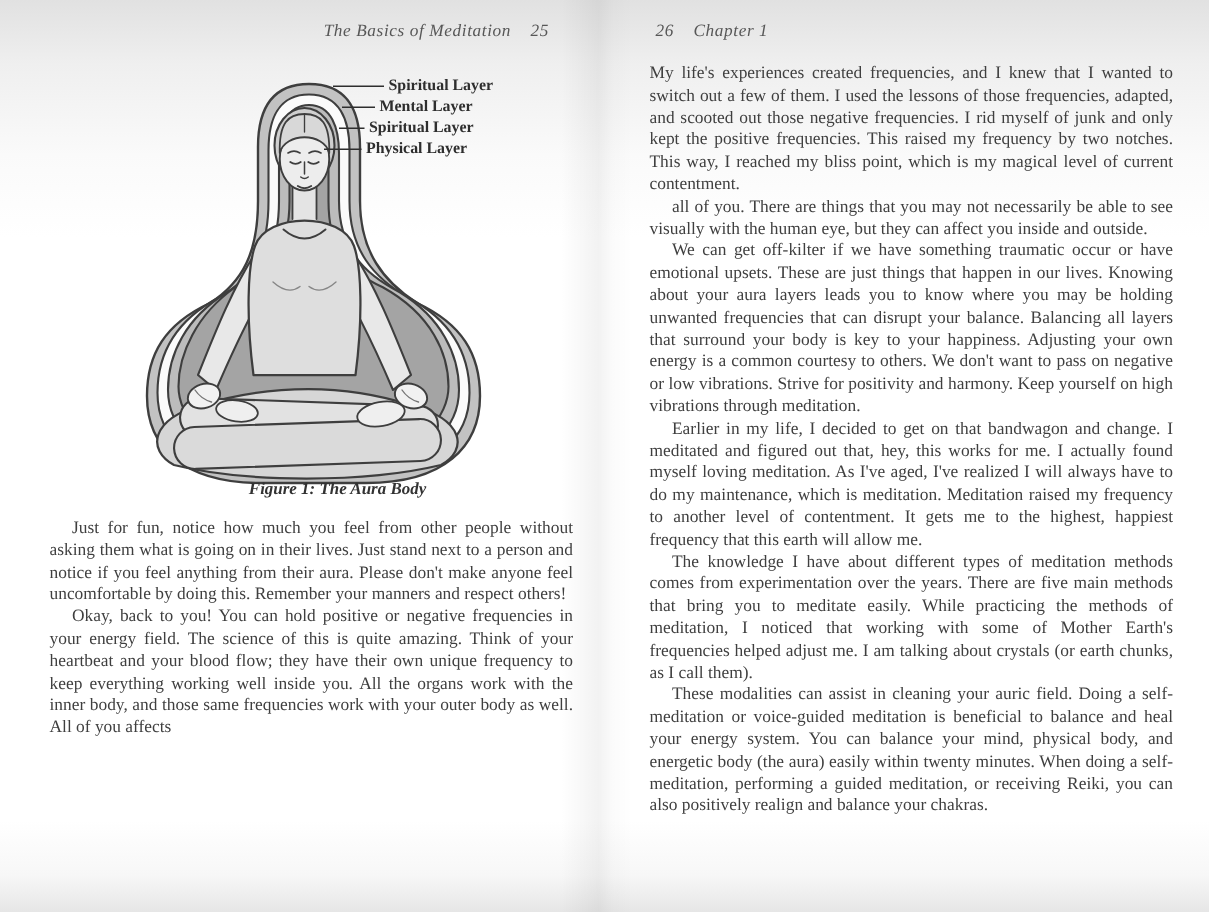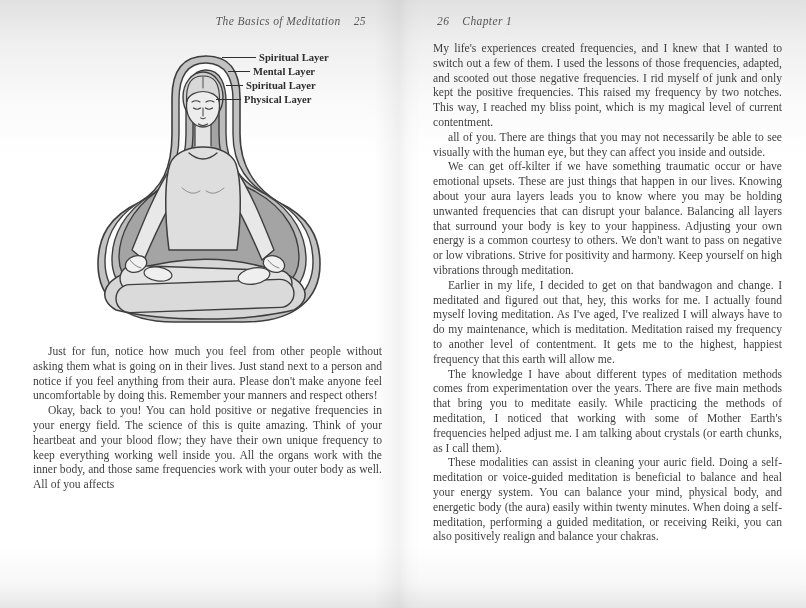--- a/index.html
+++ b/index.html
@@ -106,20 +106,21 @@
   </div>
   <div class="aura-label lbl-emotional">
     <span class="connector"></span>
     <span>Spiritual Layer</span>
   </div>
   <div class="aura-label lbl-physical">
     <span class="connector"></span>
     <span>Physical Layer</span>
   </div>
 
+  <div class="figure-caption">Figure 1: The Aura Body</div>
 
   <div class="body-text left-col">
       <p>Just for fun, notice how much you feel from other people without asking them what is going on in their lives. Just stand next to a person and notice if you feel anything from their aura. Please don't make anyone feel uncomfortable by doing this. Remember your manners and respect others!</p>
       <p>Okay, back to you! You can hold positive or negative frequencies in your energy field. The science of this is quite amazing. Think of your heartbeat and your blood flow; they have their own unique frequency to keep everything working well inside you. All the organs work with the inner body, and those same frequencies work with your outer body as well. All of you affects</p>
     </div>
 
   <div class="body-text right-col continuation">
       <p>My life's experiences created frequencies, and I knew that I wanted to switch out a few of them. I used the lessons of those frequencies, adapted, and scooted out those negative frequencies. I rid myself of junk and only kept the positive frequencies. This raised my frequency by two notches. This way, I reached my bliss point, which is my magical level of current contentment.</p>
       <p>all of you. There are things that you may not necessarily be able to see visually with the human eye, but they can affect you inside and outside.</p>
       <p>We can get off-kilter if we have something traumatic occur or have emotional upsets. These are just things that happen in our lives. Knowing about your aura layers leads you to know where you may be holding unwanted frequencies that can disrupt your balance. Balancing all layers that surround your body is key to your happiness. Adjusting your own energy is a common courtesy to others. We don't want to pass on negative or low vibrations. Strive for positivity and harmony. Keep yourself on high vibrations through meditation.</p>

